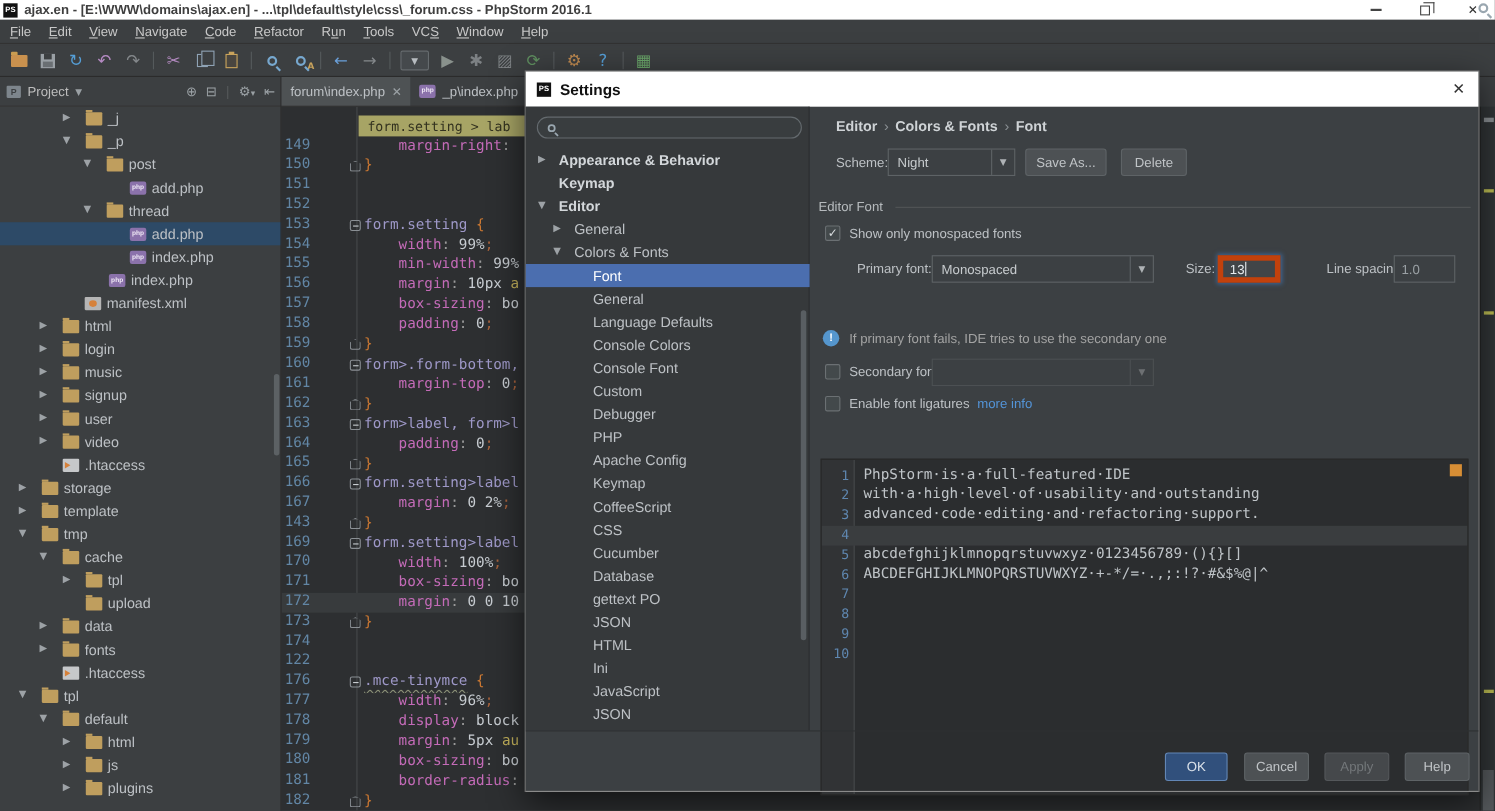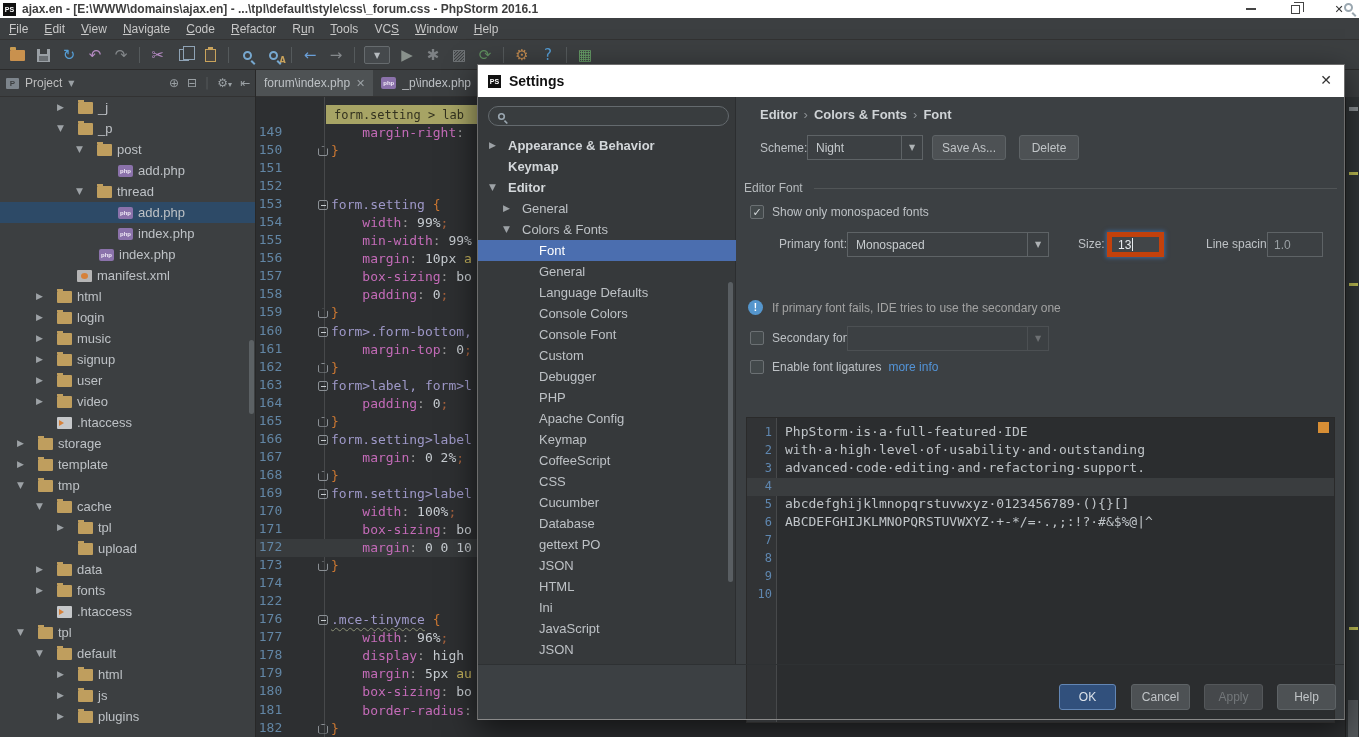--- a/index.html
+++ b/index.html
@@ -429,31 +429,31 @@
         <div class="cl"><span class="num">158</span><span class="code"><span class="tk-prop">    padding</span><span class="tk-pun">: </span><span class="tk-val">0</span><span class="tk-semi">;</span></span></div>
         <div class="cl"><span class="num">159</span><span class="fold close"></span><span class="code"><span class="tk-brc">}</span></span></div>
         <div class="cl"><span class="num">160</span><span class="fold open"></span><span class="code"><span class="tk-sel">form&gt;.form-bottom,</span></span></div>
         <div class="cl"><span class="num">161</span><span class="code"><span class="tk-prop">    margin-top</span><span class="tk-pun">: </span><span class="tk-val">0</span><span class="tk-semi">;</span></span></div>
         <div class="cl"><span class="num">162</span><span class="fold close"></span><span class="code"><span class="tk-brc">}</span></span></div>
         <div class="cl"><span class="num">163</span><span class="fold open"></span><span class="code"><span class="tk-sel">form&gt;label, form&gt;l</span></span></div>
         <div class="cl"><span class="num">164</span><span class="code"><span class="tk-prop">    padding</span><span class="tk-pun">: </span><span class="tk-val">0</span><span class="tk-semi">;</span></span></div>
         <div class="cl"><span class="num">165</span><span class="fold close"></span><span class="code"><span class="tk-brc">}</span></span></div>
         <div class="cl"><span class="num">166</span><span class="fold open"></span><span class="code"><span class="tk-sel">form.setting&gt;label</span></span></div>
         <div class="cl"><span class="num">167</span><span class="code"><span class="tk-prop">    margin</span><span class="tk-pun">: </span><span class="tk-val">0 2%</span><span class="tk-semi">;</span></span></div>
-        <div class="cl"><span class="num">168</span><span class="fold close"></span><span class="code"><span class="tk-brc">}</span></span></div>
+        <div class="cl"><span class="num">143</span><span class="fold close"></span><span class="code"><span class="tk-brc">}</span></span></div>
         <div class="cl"><span class="num">169</span><span class="fold open"></span><span class="code"><span class="tk-sel">form.setting&gt;label</span></span></div>
         <div class="cl"><span class="num">170</span><span class="code"><span class="tk-prop">    width</span><span class="tk-pun">: </span><span class="tk-val">100%</span><span class="tk-semi">;</span></span></div>
         <div class="cl"><span class="num">171</span><span class="code"><span class="tk-prop">    box-sizing</span><span class="tk-pun">: </span><span class="tk-val">bo</span></span></div>
         <div class="cl cur"><span class="num">172</span><span class="code"><span class="tk-prop">    margin</span><span class="tk-pun">: </span><span class="tk-val">0 0 10</span></span></div>
         <div class="cl"><span class="num">173</span><span class="fold close"></span><span class="code"><span class="tk-brc">}</span></span></div>
         <div class="cl"><span class="num">174</span><span class="code"></span></div>
         <div class="cl"><span class="num">122</span><span class="code"></span></div>
         <div class="cl"><span class="num">176</span><span class="fold open"></span><span class="code"><span class="tk-selerr">.mce-tinymce</span><span class="tk-pln"> </span><span class="tk-brc">{</span></span></div>
         <div class="cl"><span class="num">177</span><span class="code"><span class="tk-prop">    width</span><span class="tk-pun">: </span><span class="tk-val">96%</span><span class="tk-semi">;</span></span></div>
-        <div class="cl"><span class="num">178</span><span class="code"><span class="tk-prop">    display</span><span class="tk-pun">: </span><span class="tk-val">high</span></span></div>
+        <div class="cl"><span class="num">178</span><span class="code"><span class="tk-prop">    display</span><span class="tk-pun">: </span><span class="tk-val">block</span></span></div>
         <div class="cl"><span class="num">179</span><span class="code"><span class="tk-prop">    margin</span><span class="tk-pun">: </span><span class="tk-val">5px </span><span class="tk-kw">au</span></span></div>
         <div class="cl"><span class="num">180</span><span class="code"><span class="tk-prop">    box-sizing</span><span class="tk-pun">: </span><span class="tk-val">bo</span></span></div>
         <div class="cl"><span class="num">181</span><span class="code"><span class="tk-prop">    border-radius</span><span class="tk-pun">:</span></span></div>
         <div class="cl"><span class="num">182</span><span class="fold close"></span><span class="code"><span class="tk-brc">}</span></span></div>
       </div>
     <div class="ctx-popup">form.setting &gt; lab</div>
   </div>
   <div class="abs stripe">
     <div class="tick" style="top:10px;background:#8a8f93;height:4px"></div>
     <div class="tick" style="top:75px;background:#bdbd53"></div>

